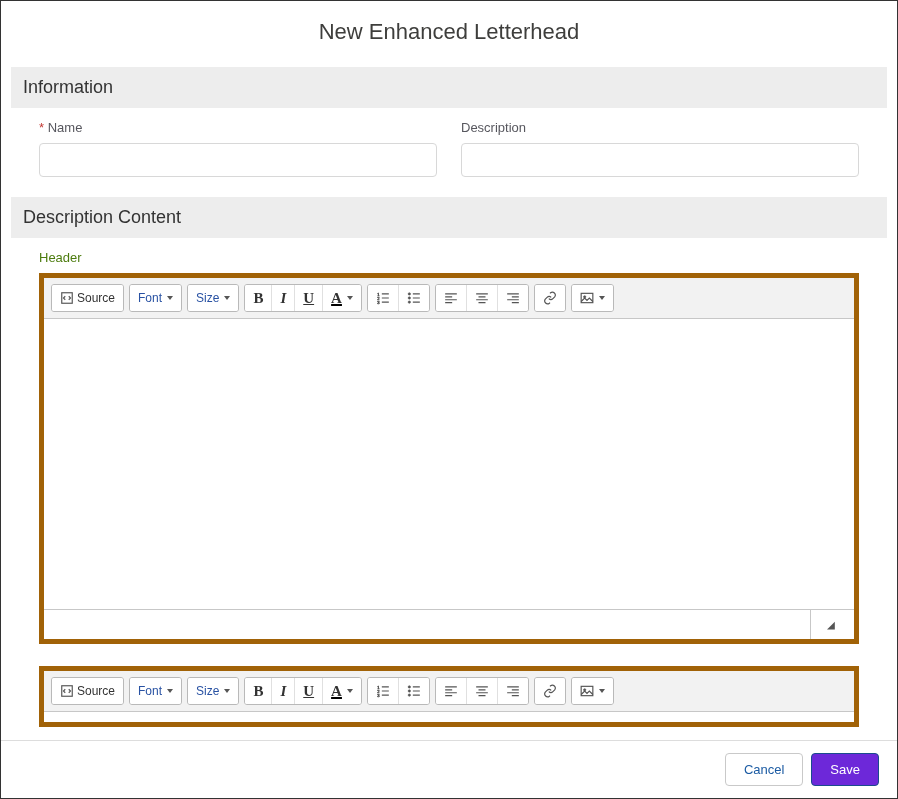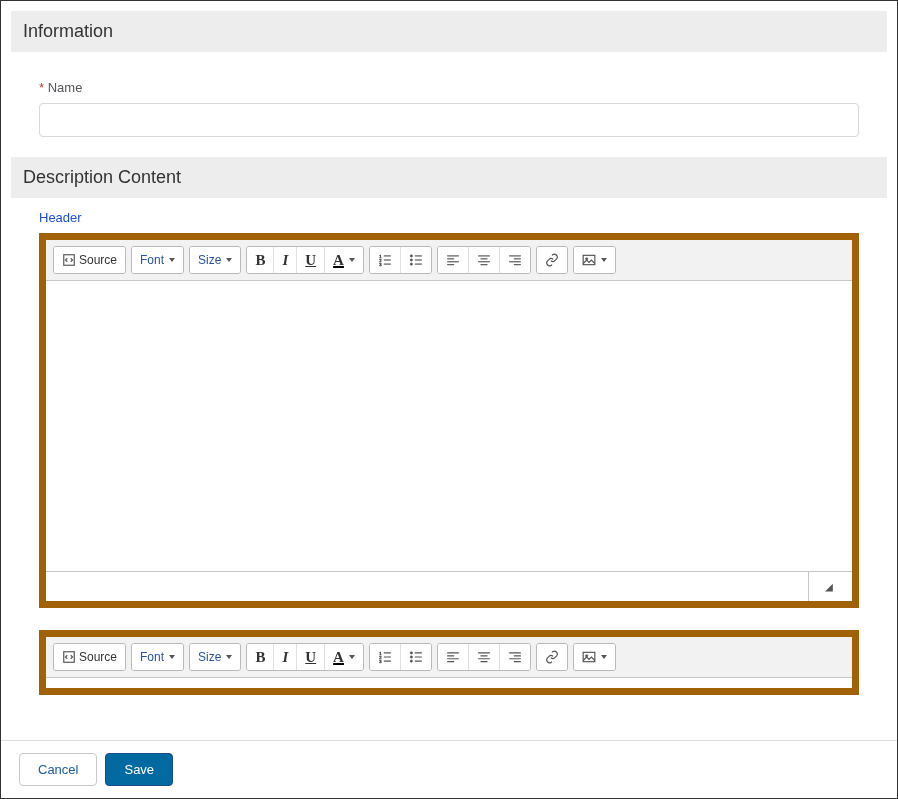--- a/index.html
+++ b/index.html
@@ -44,43 +44,42 @@
     }
     .field {
       flex: 1;
       display: flex;
       flex-direction: column;
     }
     .field-label {
       font-size: 13px;
       color: #57575e;
       margin-bottom: 8px;
-      margin-top: 16px;
     }
     .required {
       color: #c23934;
     }
     .field-input {
       height: 34px;
       border: 1px solid #d8d8d8;
       border-radius: 4px;
       padding: 0 10px;
       font-size: 13px;
       background: #fff;
     }
     .editor-section {
       padding: 0 28px 4px;
     }
     .editor-label {
       font-size: 13px;
-      color: #1d4ed8;
+      color: #4d7c0f;
       margin-bottom: 8px;
     }
     .editor {
-      border: 7px solid #a16207;
+      border: 5px solid #a16207;
     }
     .toolbar {
       background: #f2f2f2;
       border-bottom: 1px solid #c7c7c7;
       padding: 6px 7px;
       display: flex;
       gap: 5px;
       flex-wrap: wrap;
     }
     .btn-group {
@@ -139,62 +138,67 @@
       font-family: monospace;
       font-size: 13px;
       letter-spacing: 3px;
       color: #555;
       cursor: pointer;
     }
     .modal-footer {
       border-top: 1px solid #ddd;
       padding: 12px 18px;
       display: flex;
-      justify-content: flex-start;
+      justify-content: flex-end;
       gap: 8px;
     }
     .btn {
       padding: 8px 18px;
       border-radius: 4px;
       font-size: 13px;
       cursor: pointer;
     }
     .btn-neutral {
       background: #fff;
       border: 1px solid #c9c9c9;
       color: #1b5ba3;
     }
     .btn-primary {
-      background: #0369a1;
+      background: #6d28d9;
       border: 1px solid #1a4b8e;
       color: #fff;
     }
     svg { width: 14px; height: 14px; fill: #555; stroke: #555; display: block; }
     .big-letter { font-weight: bold; font-size: 15px; font-family: "Times New Roman", serif; color: #333; }
     .italic-i { font-style: italic; }
     .under-u { text-decoration: underline; }
     .color-a { text-decoration: underline; text-decoration-thickness: 2px; text-decoration-color: #000; }
   </style>
 </head>
 <body>
 
 <div class="modal">
+  <div class="modal-header">New Enhanced Letterhead</div>
 
   <div class="modal-body">
 
     <div class="section-header">Information</div>
 
     <div class="info-row">
       <div class="field">
         <div class="field-label">
           <span class="required">*</span>
           <span>Name</span>
         </div>
         <input type="text" class="field-input" value="" style="">
       </div>
+      <div class="field">
+        <div class="field-label">Description</div>
+        <input type="text" class="field-input" value="" style="">
+      </div>
     </div>
 
     <div class="section-header">Description Content</div>
 
     <div class="editor-section">
       <div class="editor-label">Header</div>
       <div class="editor">
         <div class="toolbar">
           <div class="btn-group">
             <button class="tb-btn">

